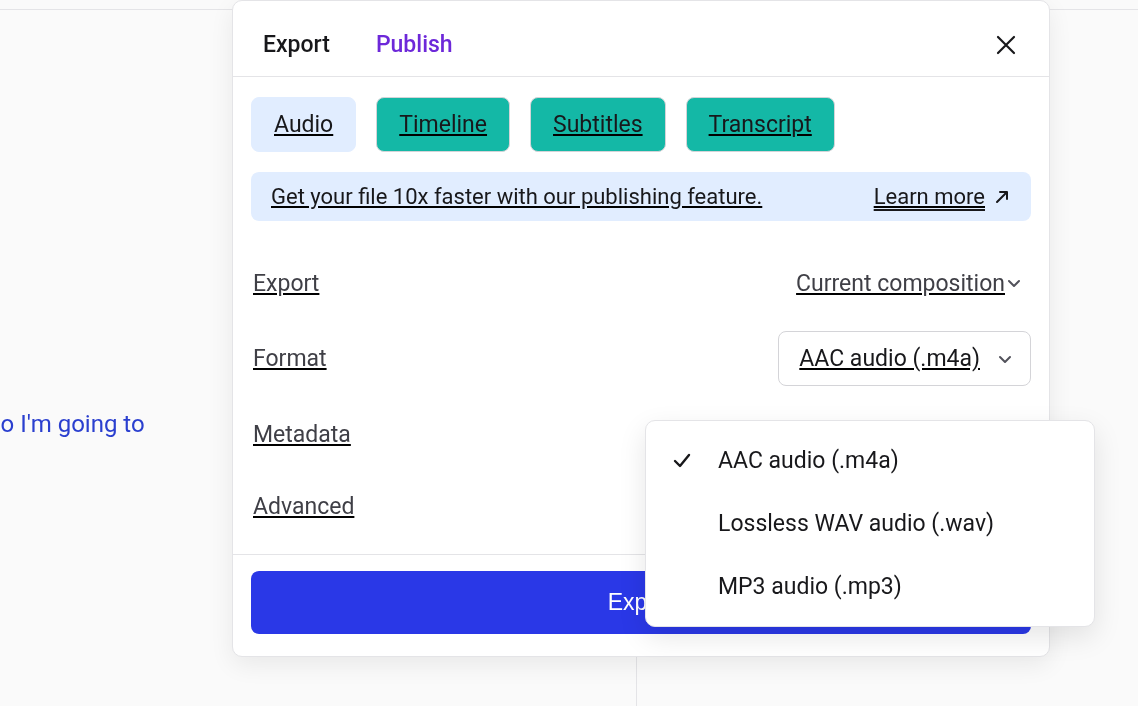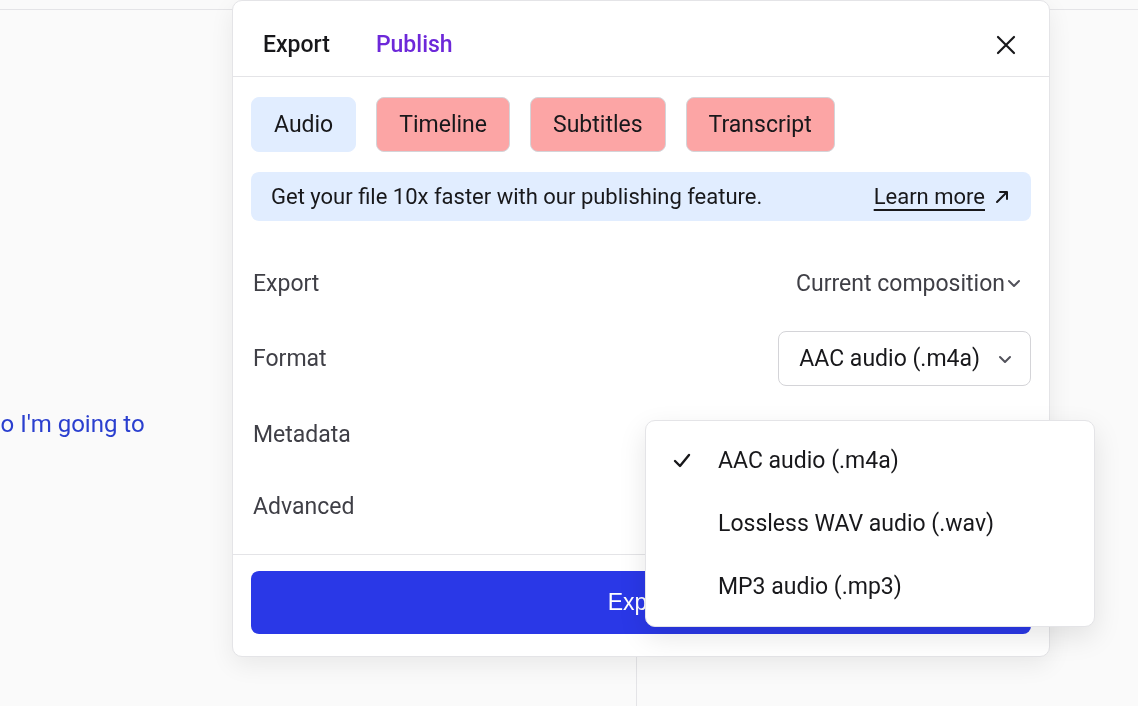--- a/index.html
+++ b/index.html
@@ -76,35 +76,36 @@
     .close-btn {
       cursor: pointer;
       width: 26px;
       height: 26px;
       display: flex;
       align-items: center;
       justify-content: center;
     }
     .modal-body {
       padding: 20px 18px 0 18px;
+      text-decoration: underline;
     }
     .pill-row {
       display: flex;
       gap: 20px;
       margin-bottom: 20px;
       margin-left: 0px;
     }
     .pill {
       border: 1px solid #d4d4d8;
       border-radius: 8px;
       padding: 13px 22px;
       font-size: 23px;
       color: #18181b;
       cursor: pointer;
-      background: #fca5a5;
+      background: #14b8a6;
     }
     .pill.selected {
       background: #e1edff;
       border-color: #e1edff;
       color: #18181b;
     }
     .banner {
       background: #e1edff;
       border-radius: 8px;
       padding: 12px 20px;

